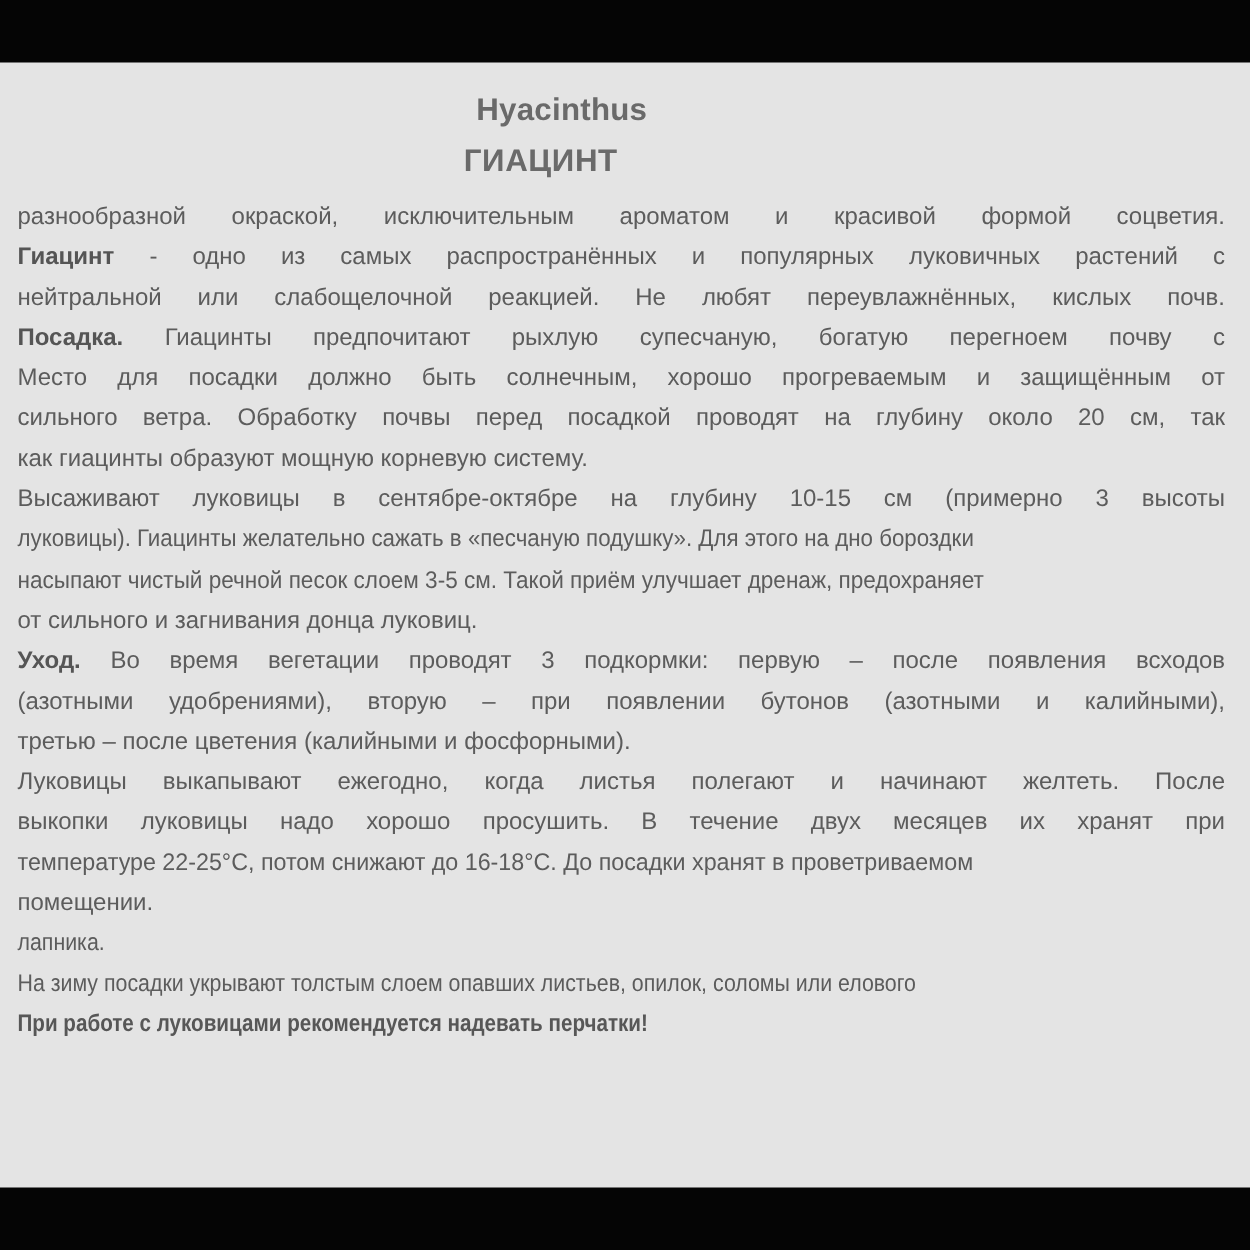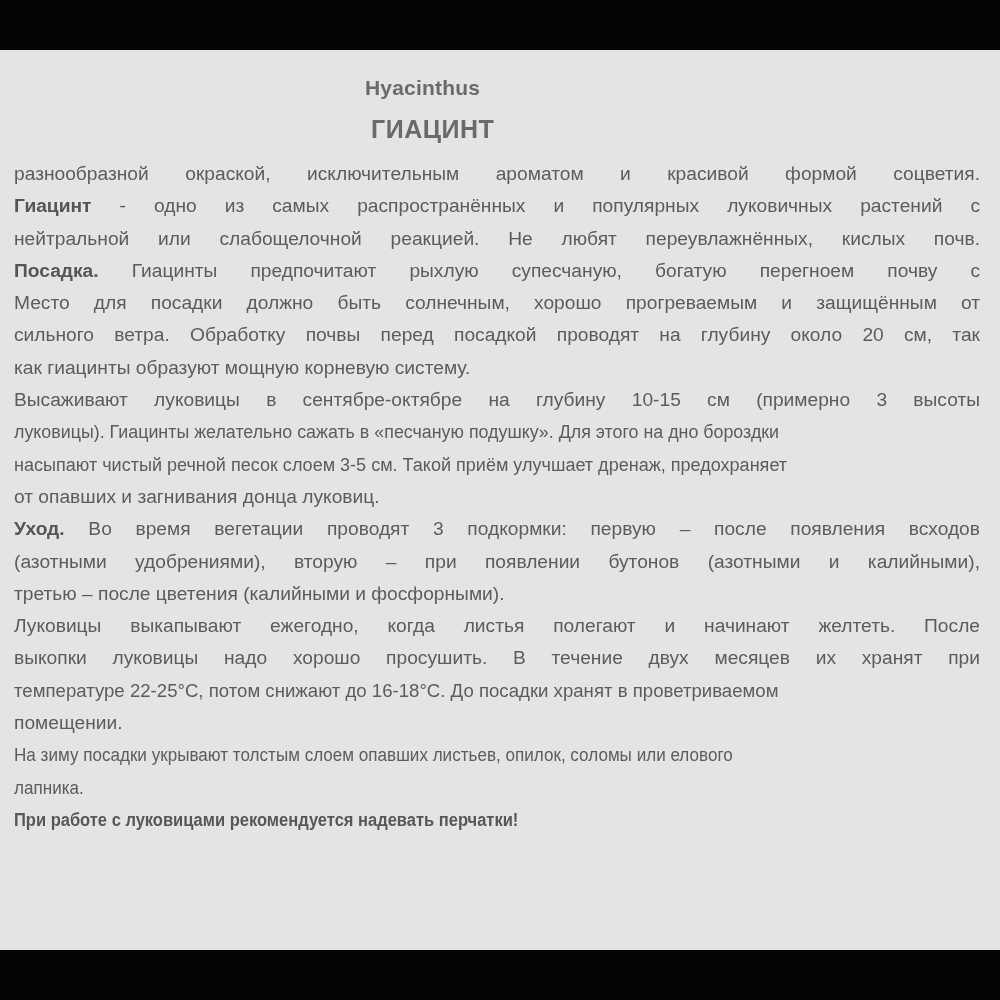--- a/index.html
+++ b/index.html
@@ -25,23 +25,23 @@
       left: 0;
       top: 23px;
       width: 1000px;
       text-align: center;
       color: #6a6a6a;
       font-weight: bold;
     }
     .title-latin {
       display: block;
       position: absolute;
-      left: 365px;
+      left: 381px;
       top: 0;
-      font-size: 21px;
+      font-size: 25px;
       line-height: 30px;
       letter-spacing: 0.2px;
     }
     .title-ru {
       display: block;
       position: absolute;
       left: 371px;
       top: 41px;
       font-size: 25px;
       line-height: 30px;
@@ -103,30 +103,30 @@
 
     <span class="line justify">нейтральной или слабощелочной реакцией. Не любят переувлажнённых, кислых почв.</span>
     <span class="line justify"><span class="bold">Посадка.</span><span> Гиацинты предпочитают рыхлую супесчаную, богатую перегноем почву с</span></span>
     <span class="line justify">Место для посадки должно быть солнечным, хорошо прогреваемым и защищённым от</span>
     <span class="line justify">сильного ветра. Обработку почвы перед посадкой проводят на глубину около 20 см, так</span>
     <span class="line">как гиацинты образуют мощную корневую систему.</span>
 
     <span class="line justify">Высаживают луковицы в сентябре-октябре на глубину 10-15 см (примерно 3 высоты</span>
     <span class="line justify"><span class="condensed" style="transform:scaleX(0.93);">луковицы). Гиацинты желательно сажать в «песчаную подушку». Для этого на дно бороздки</span></span>
     <span class="line justify"><span class="condensed" style="transform:scaleX(0.94);">насыпают чистый речной песок слоем 3-5 см. Такой приём улучшает дренаж, предохраняет</span></span>
-    <span class="line">от опавших и загнивания донца луковиц.</span>
+    <span class="line">от сильного и загнивания донца луковиц.</span>
 
     <span class="line justify"><span class="bold">Уход.</span><span> Во время вегетации проводят 3 подкормки: первую – после появления всходов</span></span>
     <span class="line justify">(азотными удобрениями), вторую – при появлении бутонов (азотными и калийными),</span>
     <span class="line">третью – после цветения (калийными и фосфорными).</span>
 
     <span class="line justify">Луковицы выкапывают ежегодно, когда листья полегают и начинают желтеть. После</span>
     <span class="line justify">выкопки луковицы надо хорошо просушить. В течение двух месяцев их хранят при</span>
     <span class="line justify"><span class="condensed" style="transform:scaleX(0.97);">температуре 22-25°С,  потом снижают до 16-18°С. До посадки хранят в проветриваемом</span></span>
     <span class="line">помещении.</span>
 
+    <span class="line"><span class="winter-line">лапника.</span></span>
     <span class="line"><span class="winter-line">На зиму посадки укрывают толстым слоем опавших листьев, опилок, соломы или елового</span></span>
-    <span class="line"><span class="winter-line">лапника.</span></span>
 
     <span class="line"><span class="final-note">При работе с луковицами рекомендуется надевать перчатки!</span></span>
 
   </div>
 </div>
 
 </body></html>

